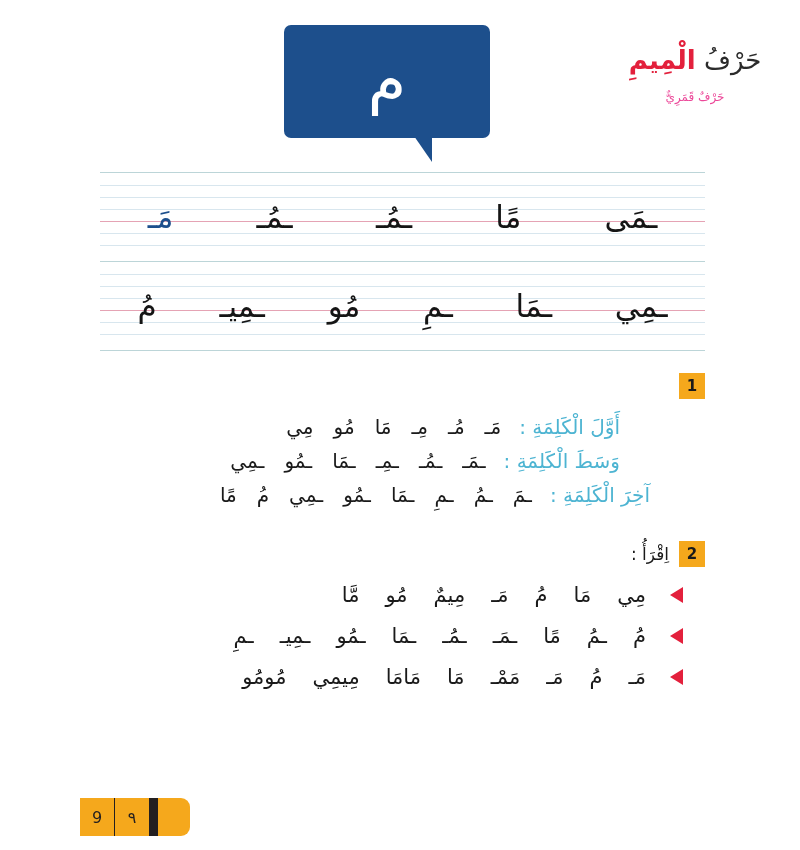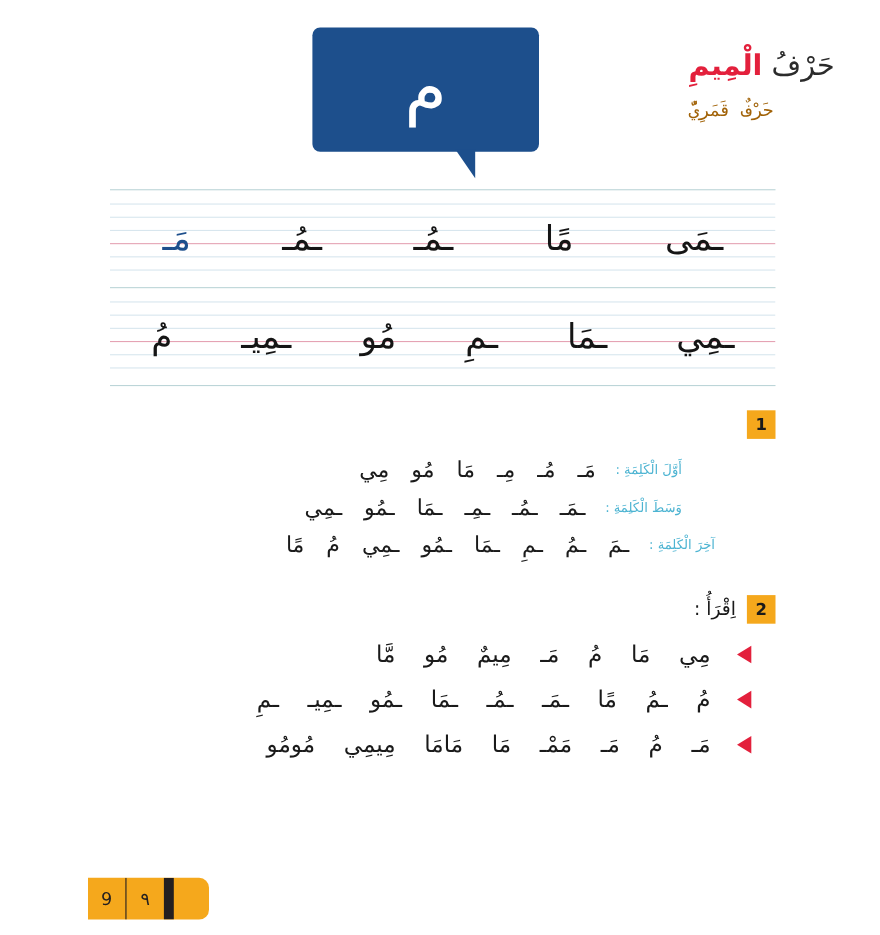--- a/index.html
+++ b/index.html
@@ -45,39 +45,38 @@
     right: 368px;
     width: 0;
     height: 0;
     border-right: 18px solid #1d4f8c;
     border-left: 26px solid transparent;
     border-bottom: 26px solid transparent;
   }
   .title-block {
     position: absolute;
     top: 42px;
-    right: 4px;
+    right: 20px;
     width: 170px;
-    text-align: left;
+    text-align: center;
   }
   .letter-title {
     font-size: 26px;
     color: #2b2b2b;
     white-space: nowrap;
     line-height: 1.4;
   }
   .letter-title .accent {
     color: #e3203c;
     font-weight: bold;
   }
   .letter-subtitle {
     margin-top: 12px;
-    font-size: 16px;
-    color: #a16207;
-    font-family: Liberation Mono, monospace;
+    font-size: 12px;
+    color: #ec4899;
   }
 
   
   .staves {
     position: relative;
     margin: 0 95px 0 100px;
   }
   .stave {
     position: relative;
     height: 88px;
@@ -157,21 +156,21 @@
   }
   .lf-row {
     display: flex;
     flex-direction: row;
     align-items: center;
     justify-content: flex-start;
     margin-bottom: 10px;
     padding-right: 85px;
   }
   .lf-label {
-    font-size: 12px;
+    font-size: 20px;
     color: #4db4d2;
     white-space: nowrap;
     flex: none;
     margin-left: 18px;
   }
   .lf-items {
     display: flex;
     flex-direction: row;
     align-items: center;
     gap: 20px;

